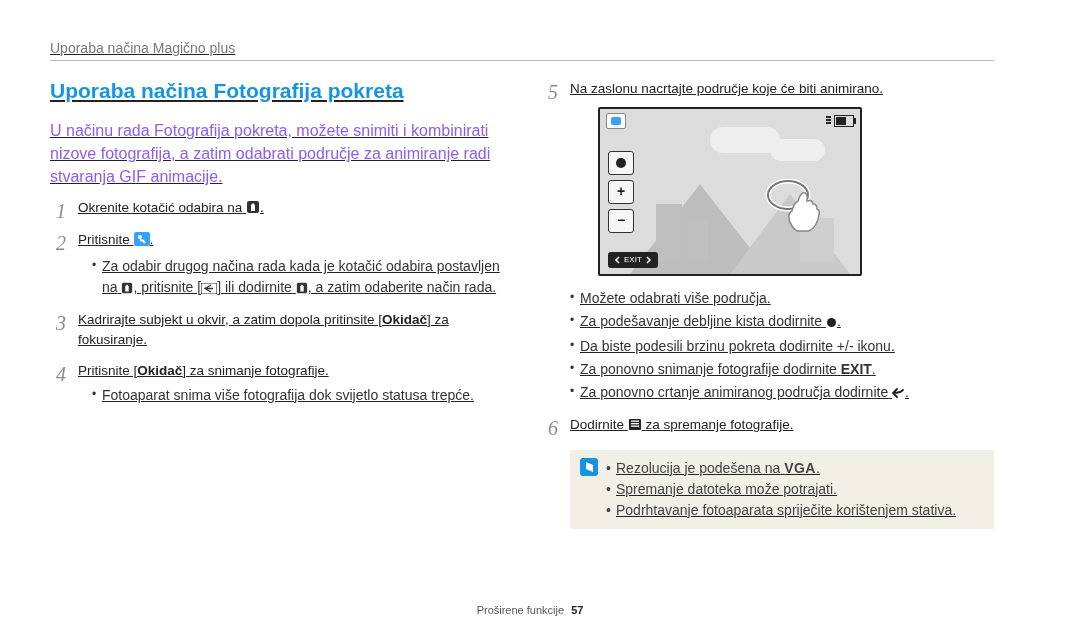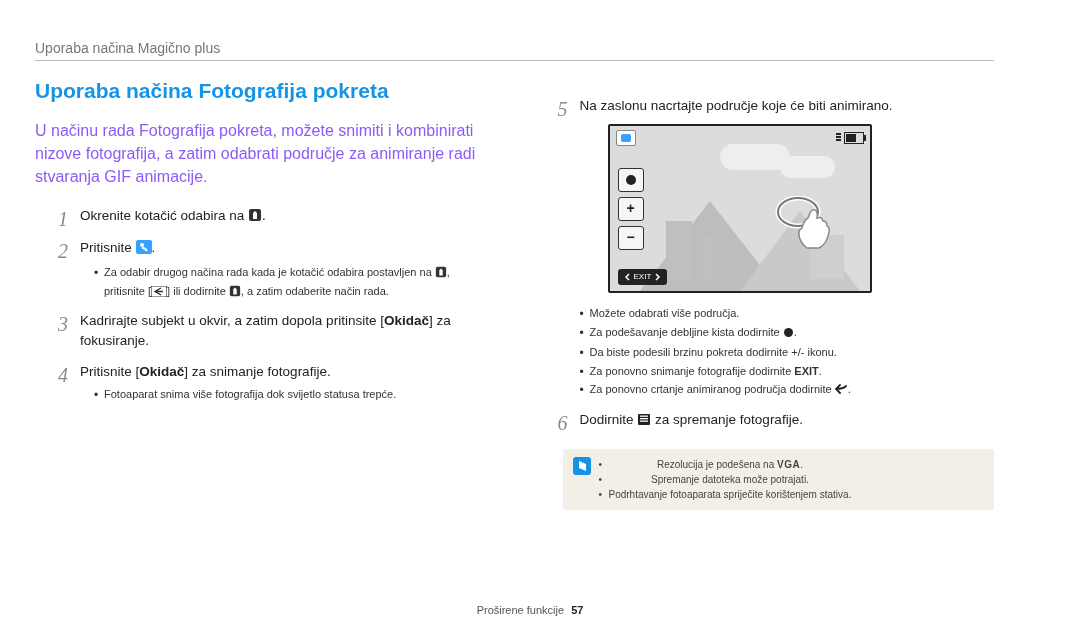--- a/index.html
+++ b/index.html
@@ -9,21 +9,22 @@
     height: 630px;
     background: #fff;
     font-family: "Segoe UI", "Helvetica Neue", Arial, sans-serif;
     color: #222;
   }
   .page {
     position: relative;
     width: 1044px;
     height: 630px;
     box-sizing: border-box;
-    padding: 40px 50px 20px 35px;
+    padding: 40px 50px 20px 50px;
+    text-decoration: underline;
   }
   .header-title {
     font-size: 14px;
     color: #777;
     margin-bottom: 4px;
   }
   .header-rule {
     border: none;
     border-top: 1px solid #bbb;
     margin: 0 0 18px 0;
@@ -44,21 +45,21 @@
   }
   .intro {
     font-size: 16px;
     line-height: 1.45;
     color: #8b5cf6;
     margin-bottom: 9px;
   }
   ol.steps, ol.steps-right {
     list-style: none;
     padding: 0;
-    margin: 17px;
+    margin: 0;
     counter-reset: step;
   }
   ol.steps-right {
     counter-reset: step 4;
   }
   ol.steps > li, ol.steps-right > li {
     position: relative;
     padding-left: 28px;
     font-size: 13.5px;
     line-height: 1.5;
@@ -77,21 +78,21 @@
     width: 22px;
     text-align: center;
   }
   .subbullets {
     list-style: none;
     padding: 2px 0 0 14px;
     margin: 2px 0 0 0;
   }
   .subbullets > li {
     position: relative;
-    font-size: 11px;
+    font-size: 14px;
     color: #333;
     line-height: 1.5;
     padding-left: 10px;
     margin-bottom: 2px;
   }
   .subbullets > li::before {
     content: "•";
     position: absolute;
     left: 0;
     top: 0;
@@ -168,23 +169,22 @@
     background:#222;color:#fff;border-radius:3px;font-size:8px;
     padding:2px 6px;display:flex;align-items:center;gap:2px;
   }
   .tipbox {
     margin: 12px 0 0 28px;
     background: #f2efe6;
     border-radius:2px;
     display:flex;
     gap:8px;
     padding:8px 10px;
-    font-size:10px;
+    font-size:14px;
     color:#444;
-    text-align:center;
   }
   .tipbox .badge {
     width:18px;height:18px;border-radius:3px;background:#1594e5;color:#fff;
     display:flex;align-items:center;justify-content:center;font-size:13px;flex:0 0 18px;
   }
   .tipbox ul {list-style:none;margin:0;padding:0;}
   .tipbox ul li{position:relative;padding-left:10px;line-height:1.5;}
   .tipbox ul li::before{content:"•";position:absolute;left:0;}
   .footer {
     position:absolute;left:16px;right:0;bottom:14px;text-align:center;

